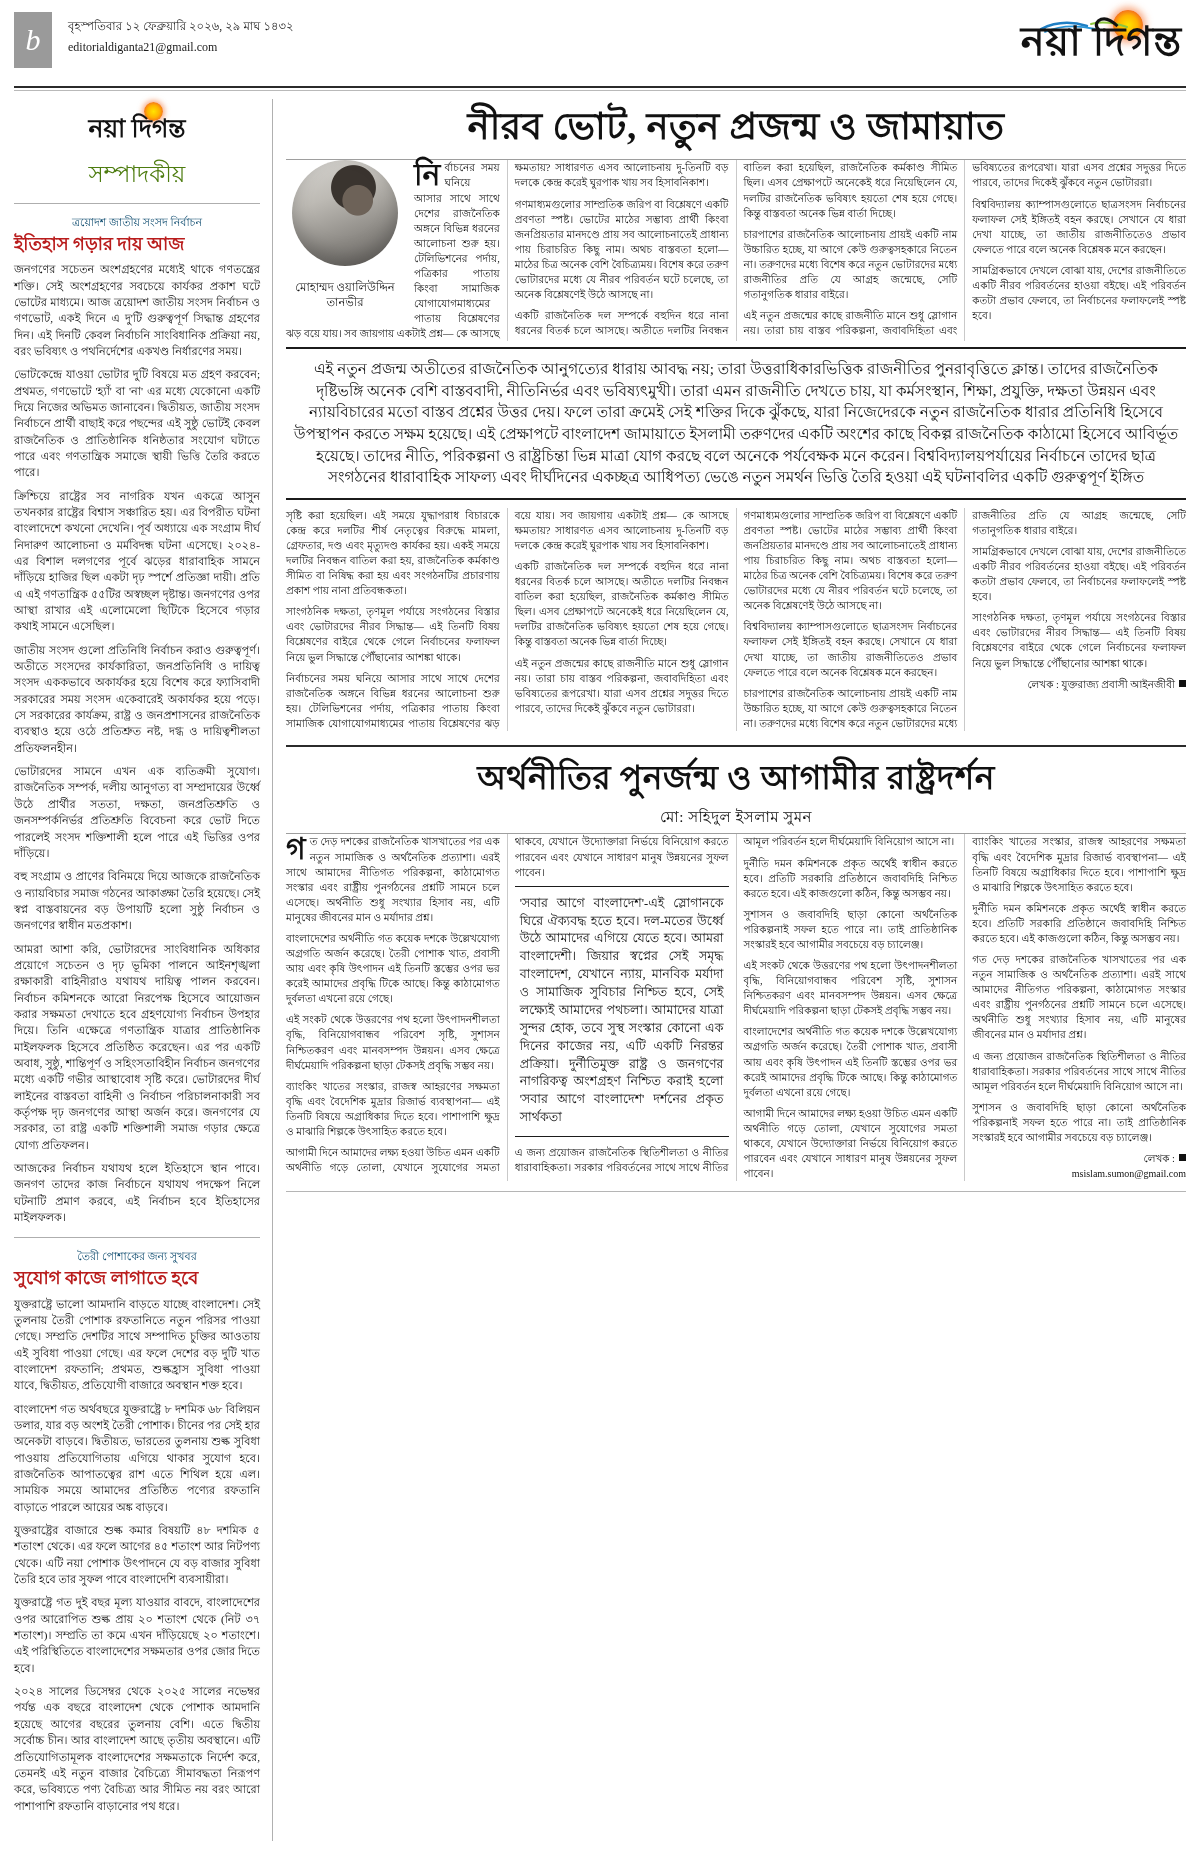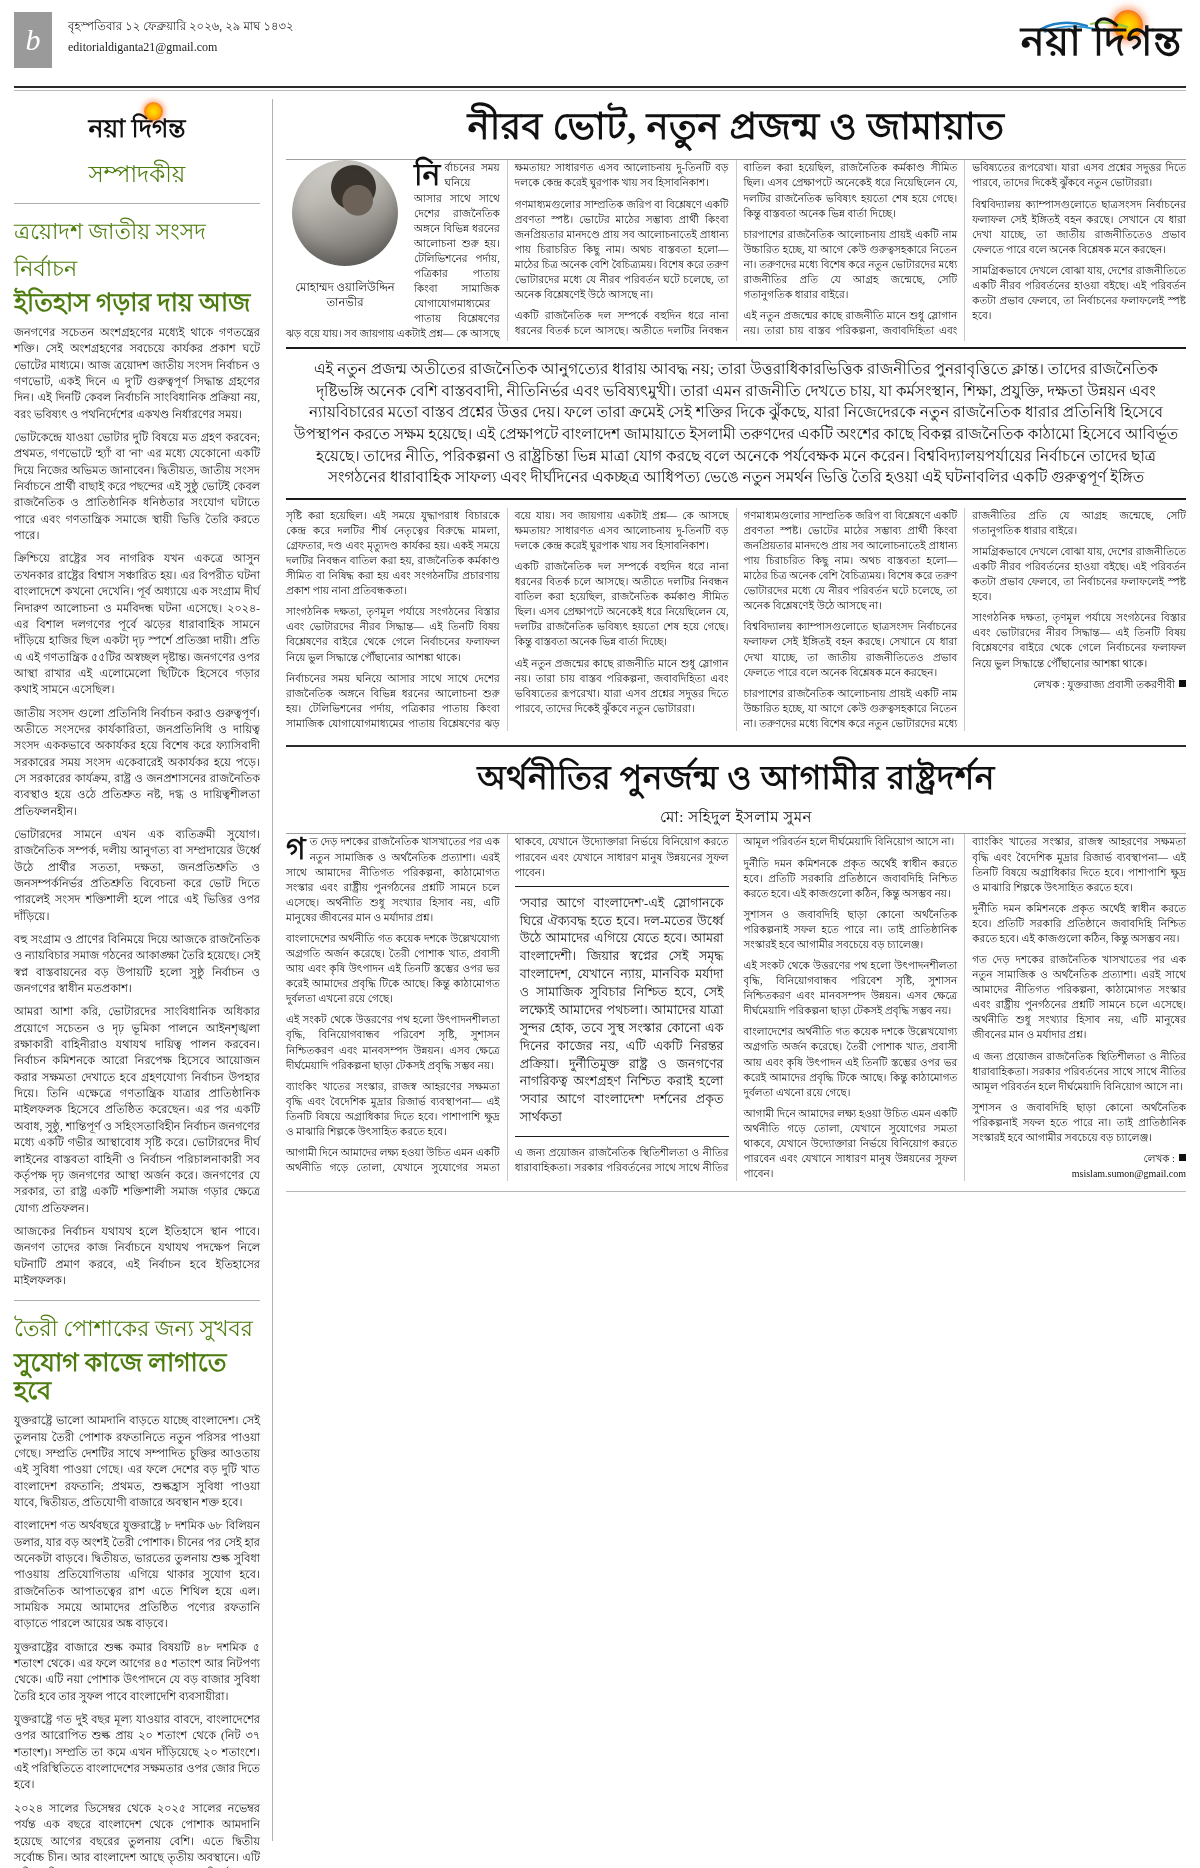--- a/index.html
+++ b/index.html
@@ -51,22 +51,22 @@
   .ed-logo .mini{position:relative;display:inline-block;}
   .ed-logo .sun2{
     position:absolute;left:56px;top:-1px;width:19px;height:19px;border-radius:50%;
     background:radial-gradient(circle at 50% 50%,#ffe400 0%,#ffb300 45%,#f26722 78%,#e04a10 100%);
     box-shadow:0 0 5px 2px rgba(242,103,34,.5);
   }
   .ed-logo .name2{position:relative;font-size:25px;font-weight:bold;padding-top:6px;}
   .ed-title{font-size:23px;text-align:center;margin-top:4px;color:#4d7c0f;}
   .ed-rule{border-top:1px solid #aeaeae;margin:8px 0 10px;}
 
-  .ed-kicker{font-size:22px;color:#4d7c0f;margin-bottom:1px;}
-  .ed-head{font-size:25px;font-weight:bold;color:#4d7c0f;line-height:1.12;margin-bottom:7px;}
+  .ed-kicker{font-size:11px;color:#0c4a6e;margin-bottom:1px;text-align:center;}
+  .ed-head{font-size:18px;font-weight:bold;color:#b91c1c;line-height:1.12;margin-bottom:7px;}
   .ed-body p{font-size:11.2px;line-height:1.46;margin:0 0 7px 0;text-align:justify;}
 
   .ed-sep{border-top:1px solid #aeaeae;margin:12px 0 10px;}
 
   
   .art-head{font-size:37px;font-weight:bold;text-align:center;letter-spacing:.5px;line-height:1.2;padding:6px 0 10px;}
   .art-head.sub{font-size:33px;}
   .art-rule{border-top:1px solid #9e9e9e;}
 
   .art-cols{column-count:4;column-gap:15px;column-rule:1px solid #c9c9c9;}
@@ -207,21 +207,21 @@
           <p>সাংগঠনিক দক্ষতা, তৃণমূল পর্যায়ে সংগঠনের বিস্তার এবং ভোটারদের নীরব সিদ্ধান্ত— এই তিনটি বিষয় বিশ্লেষণের বাইরে থেকে গেলে নির্বাচনের ফলাফল নিয়ে ভুল সিদ্ধান্তে পৌঁছানোর আশঙ্কা থাকে।</p>
           <p>নির্বাচনের সময় ঘনিয়ে আসার সাথে সাথে দেশের রাজনৈতিক অঙ্গনে বিভিন্ন ধরনের আলোচনা শুরু হয়। টেলিভিশনের পর্দায়, পত্রিকার পাতায় কিংবা সামাজিক যোগাযোগমাধ্যমের পাতায় বিশ্লেষণের ঝড় বয়ে যায়। সব জায়গায় একটাই প্রশ্ন— কে আসছে ক্ষমতায়? সাধারণত এসব আলোচনায় দু-তিনটি বড় দলকে কেন্দ্র করেই ঘুরপাক খায় সব হিসাবনিকাশ।</p>
           <p>একটি রাজনৈতিক দল সম্পর্কে বহুদিন ধরে নানা ধরনের বিতর্ক চলে আসছে। অতীতে দলটির নিবন্ধন বাতিল করা হয়েছিল, রাজনৈতিক কর্মকাণ্ড সীমিত ছিল। এসব প্রেক্ষাপটে অনেকেই ধরে নিয়েছিলেন যে, দলটির রাজনৈতিক ভবিষ্যৎ হয়তো শেষ হয়ে গেছে। কিন্তু বাস্তবতা অনেক ভিন্ন বার্তা দিচ্ছে।</p>
           <p>এই নতুন প্রজন্মের কাছে রাজনীতি মানে শুধু স্লোগান নয়। তারা চায় বাস্তব পরিকল্পনা, জবাবদিহিতা এবং ভবিষ্যতের রূপরেখা। যারা এসব প্রশ্নের সদুত্তর দিতে পারবে, তাদের দিকেই ঝুঁকবে নতুন ভোটাররা।</p>
           <p>গণমাধ্যমগুলোর সাম্প্রতিক জরিপ বা বিশ্লেষণে একটি প্রবণতা স্পষ্ট। ভোটের মাঠের সম্ভাব্য প্রার্থী কিংবা জনপ্রিয়তার মানদণ্ডে প্রায় সব আলোচনাতেই প্রাধান্য পায় চিরাচরিত কিছু নাম। অথচ বাস্তবতা হলো— মাঠের চিত্র অনেক বেশি বৈচিত্র্যময়। বিশেষ করে তরুণ ভোটারদের মধ্যে যে নীরব পরিবর্তন ঘটে চলেছে, তা অনেক বিশ্লেষণেই উঠে আসছে না।</p>
           <p>বিশ্ববিদ্যালয় ক্যাম্পাসগুলোতে ছাত্রসংসদ নির্বাচনের ফলাফল সেই ইঙ্গিতই বহন করছে। সেখানে যে ধারা দেখা যাচ্ছে, তা জাতীয় রাজনীতিতেও প্রভাব ফেলতে পারে বলে অনেক বিশ্লেষক মনে করছেন।</p>
           <p>চারপাশের রাজনৈতিক আলোচনায় প্রায়ই একটি নাম উচ্চারিত হচ্ছে, যা আগে কেউ গুরুত্বসহকারে নিতেন না। তরুণদের মধ্যে বিশেষ করে নতুন ভোটারদের মধ্যে রাজনীতির প্রতি যে আগ্রহ জন্মেছে, সেটি গতানুগতিক ধারার বাইরে।</p>
           <p>সামগ্রিকভাবে দেখলে বোঝা যায়, দেশের রাজনীতিতে একটি নীরব পরিবর্তনের হাওয়া বইছে। এই পরিবর্তন কতটা প্রভাব ফেলবে, তা নির্বাচনের ফলাফলেই স্পষ্ট হবে।</p>
           <p>সাংগঠনিক দক্ষতা, তৃণমূল পর্যায়ে সংগঠনের বিস্তার এবং ভোটারদের নীরব সিদ্ধান্ত— এই তিনটি বিষয় বিশ্লেষণের বাইরে থেকে গেলে নির্বাচনের ফলাফল নিয়ে ভুল সিদ্ধান্তে পৌঁছানোর আশঙ্কা থাকে।</p>
           <div class="sign">
-            <span>লেখক : যুক্তরাজ্য প্রবাসী তকরণীবী</span><span class="sq"></span>
+            <span>লেখক : যুক্তরাজ্য প্রবাসী আইনজীবী</span><span class="sq"></span>
           </div>
         </div>
       </div>
 
       <div class="hr-thick"></div>
 
       <div class="art-block">
         <div class="art-head sub">অর্থনীতির পুনর্জন্ম ও আগামীর রাষ্ট্রদর্শন</div>
         <div class="art-head" style="font-size:15px;font-weight:normal;padding:0 0 7px;">মো: সহিদুল ইসলাম সুমন</div>
         <div class="art-rule"></div>

